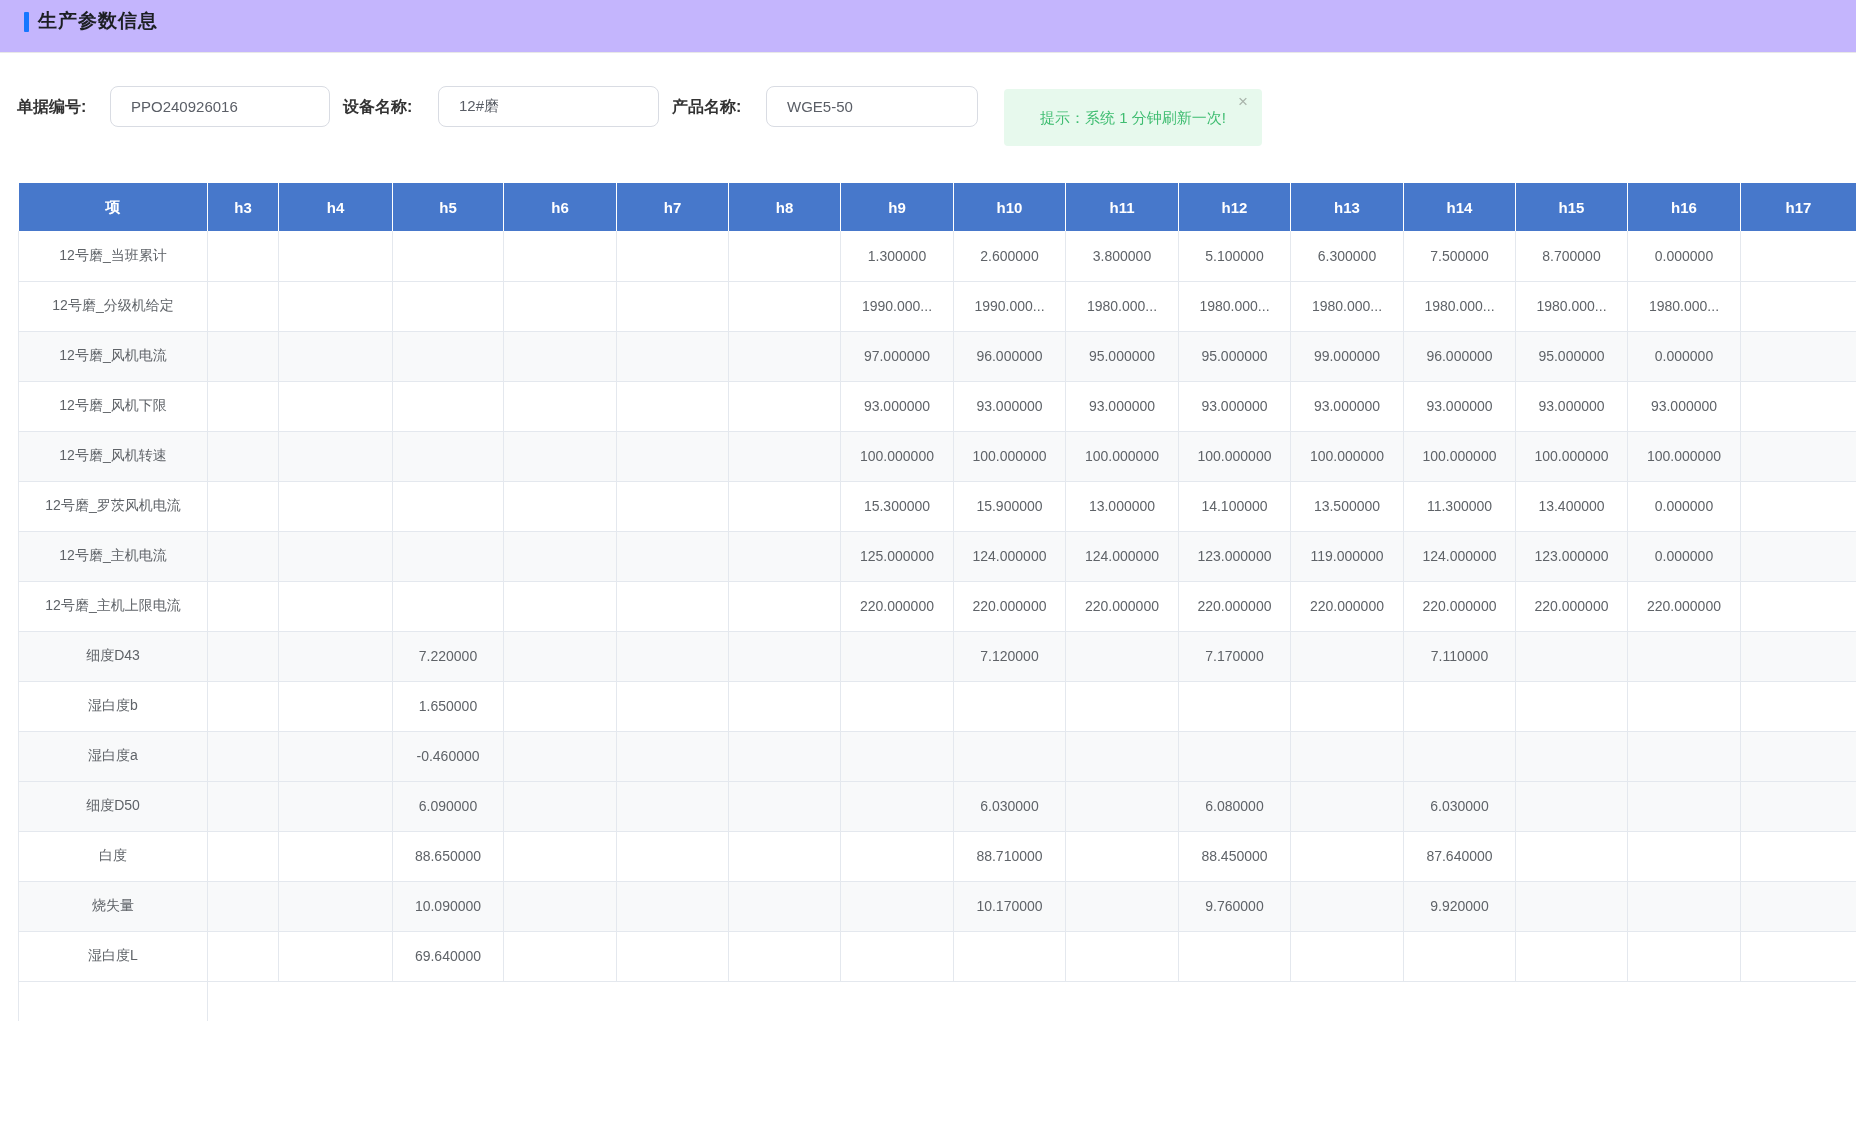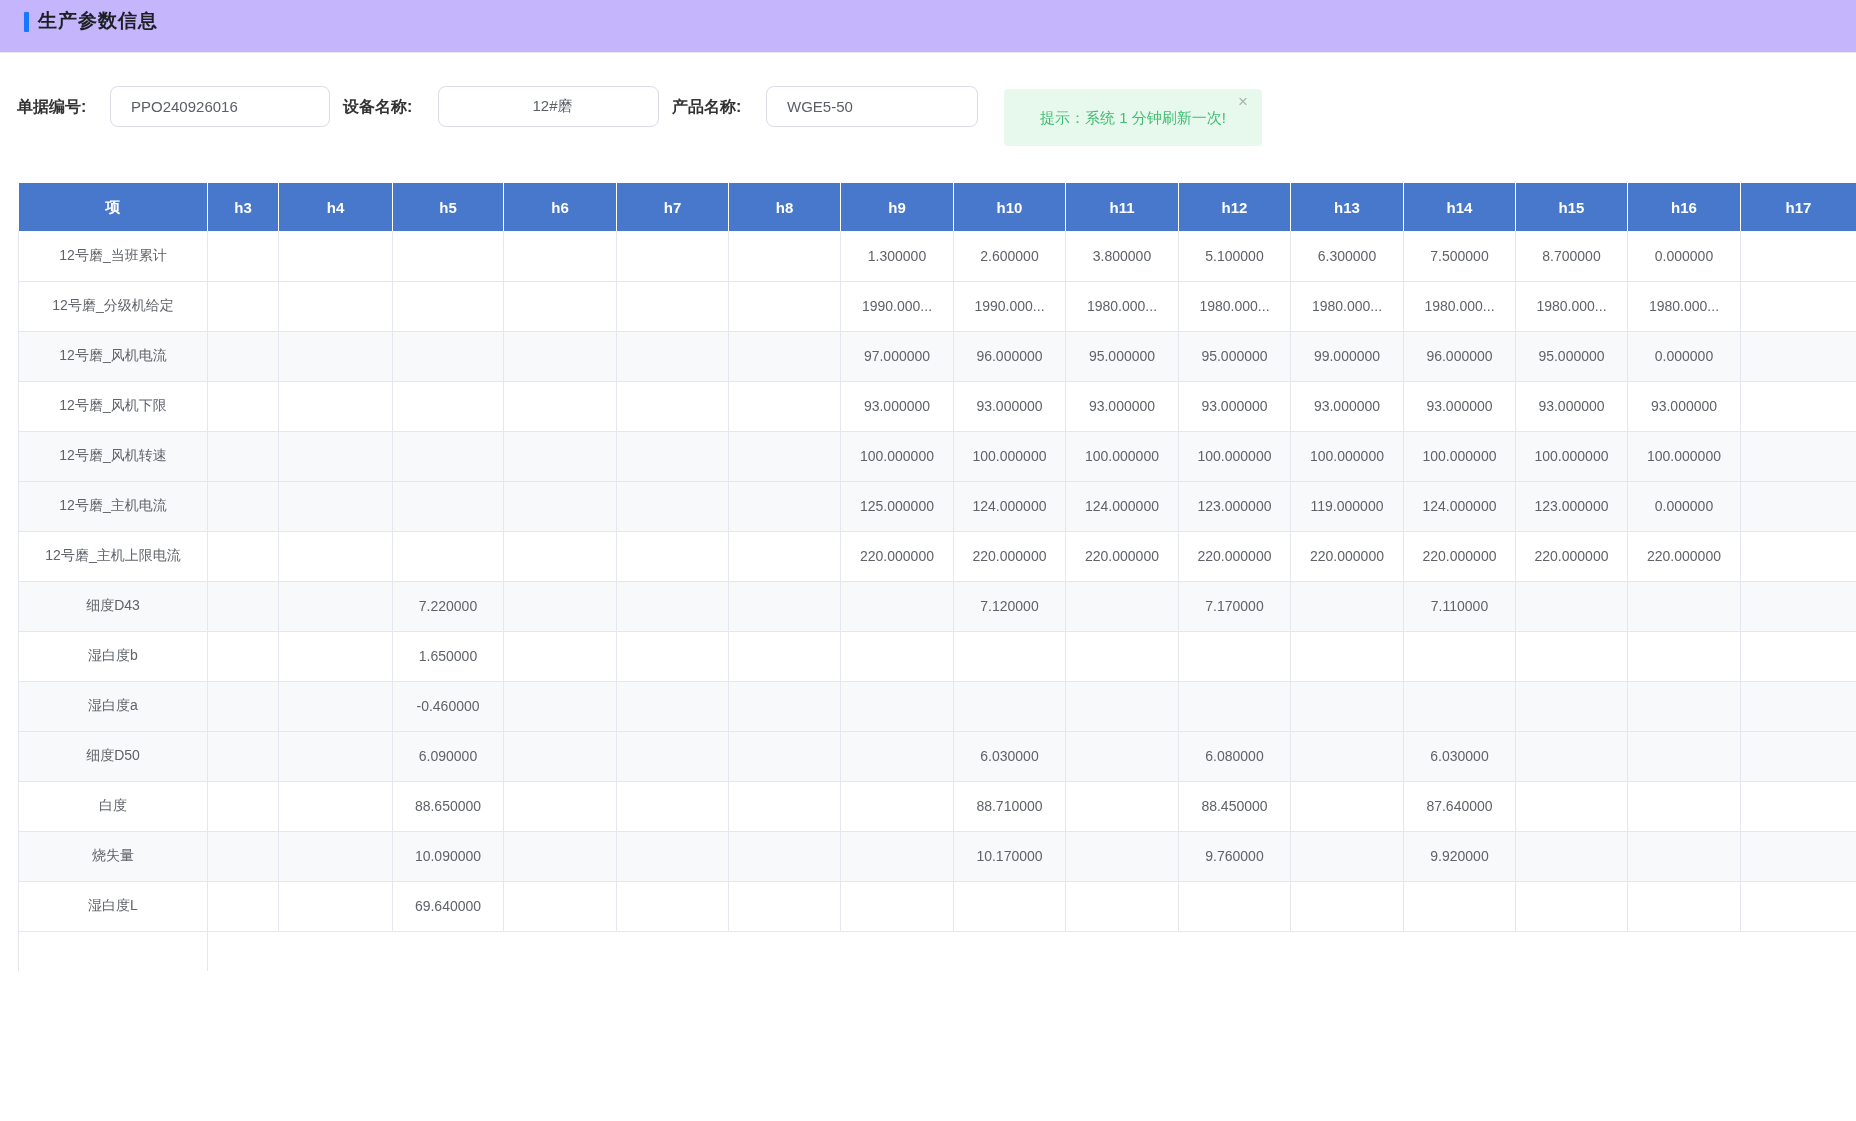--- a/index.html
+++ b/index.html
@@ -25,21 +25,21 @@
   .accent-bar{position:absolute;left:24px;top:12px;width:5px;height:20px;background:var(--accent);border-radius:1px;}
   .page-title{position:absolute;left:38px;top:8px;font-size:19px;font-weight:bold;color:var(--title-text);letter-spacing:1px;}
   .divider{position:absolute;left:0;top:52px;width:1856px;height:1px;background:var(--divider);}
   
   .form-row{position:absolute;left:0;top:86px;height:41px;width:1856px;}
   .field-label{position:absolute;top:0;height:41px;line-height:41px;font-size:16px;font-weight:bold;color:var(--label-text);}
   .field-input{position:absolute;top:0;height:41px;border:1px solid var(--input-border);border-radius:8px;
     padding:0 12px 0 20px;font-size:15px;color:var(--input-text);background:#fff;outline:none;
     font-family:"Liberation Sans","DejaVu Sans",sans-serif;}
   #label-order{left:17px;} #input-order{left:110px;width:220px;}
-  #label-device{left:343px;} #input-device{left:438px;width:221px;text-align:center;}
+  #label-device{left:343px;} #input-device{left:438px;width:221px;}
   #label-product{left:672px;} #input-product{left:766px;width:212px;}
   .tip-box{position:absolute;left:1004px;top:3px;width:258px;height:57px;background:var(--tip-bg);
     border-radius:4px;text-align:center;line-height:57px;font-size:15px;color:var(--tip-text);}
   .tip-close{position:absolute;top:4px;right:14px;line-height:18px;font-size:17px;color:#a9b4ab;cursor:pointer;}
   
   .table-wrap{position:absolute;left:18px;top:183px;width:1838px;height:938px;overflow:hidden;}
   table{border-collapse:collapse;table-layout:fixed;width:1838px;}
   th{height:48px;background:var(--header-bg);color:var(--header-text);font-size:15px;font-weight:bold;
      text-align:center;border-right:1px solid #ffffff;}
   th:last-child{border-right:1px solid #ffffff;}
@@ -200,20 +200,38 @@
           <td>100.000000</td>
           <td>100.000000</td>
           <td>100.000000</td>
           <td>100.000000</td>
           <td>100.000000</td>
           <td>100.000000</td>
           <td>100.000000</td>
           <td>100.000000</td>
           <td></td>
         </tr>
+        <tr>
+          <td class="label-cell">12号磨_罗茨风机电流</td>
+          <td></td>
+          <td></td>
+          <td></td>
+          <td></td>
+          <td></td>
+          <td></td>
+          <td>15.300000</td>
+          <td>15.900000</td>
+          <td>13.000000</td>
+          <td>14.100000</td>
+          <td>13.500000</td>
+          <td>11.300000</td>
+          <td>13.400000</td>
+          <td>0.000000</td>
+          <td></td>
+        </tr>
         <tr class="stripe">
           <td class="label-cell">12号磨_主机电流</td>
           <td></td>
           <td></td>
           <td></td>
           <td></td>
           <td></td>
           <td></td>
           <td>125.000000</td>
           <td>124.000000</td>

